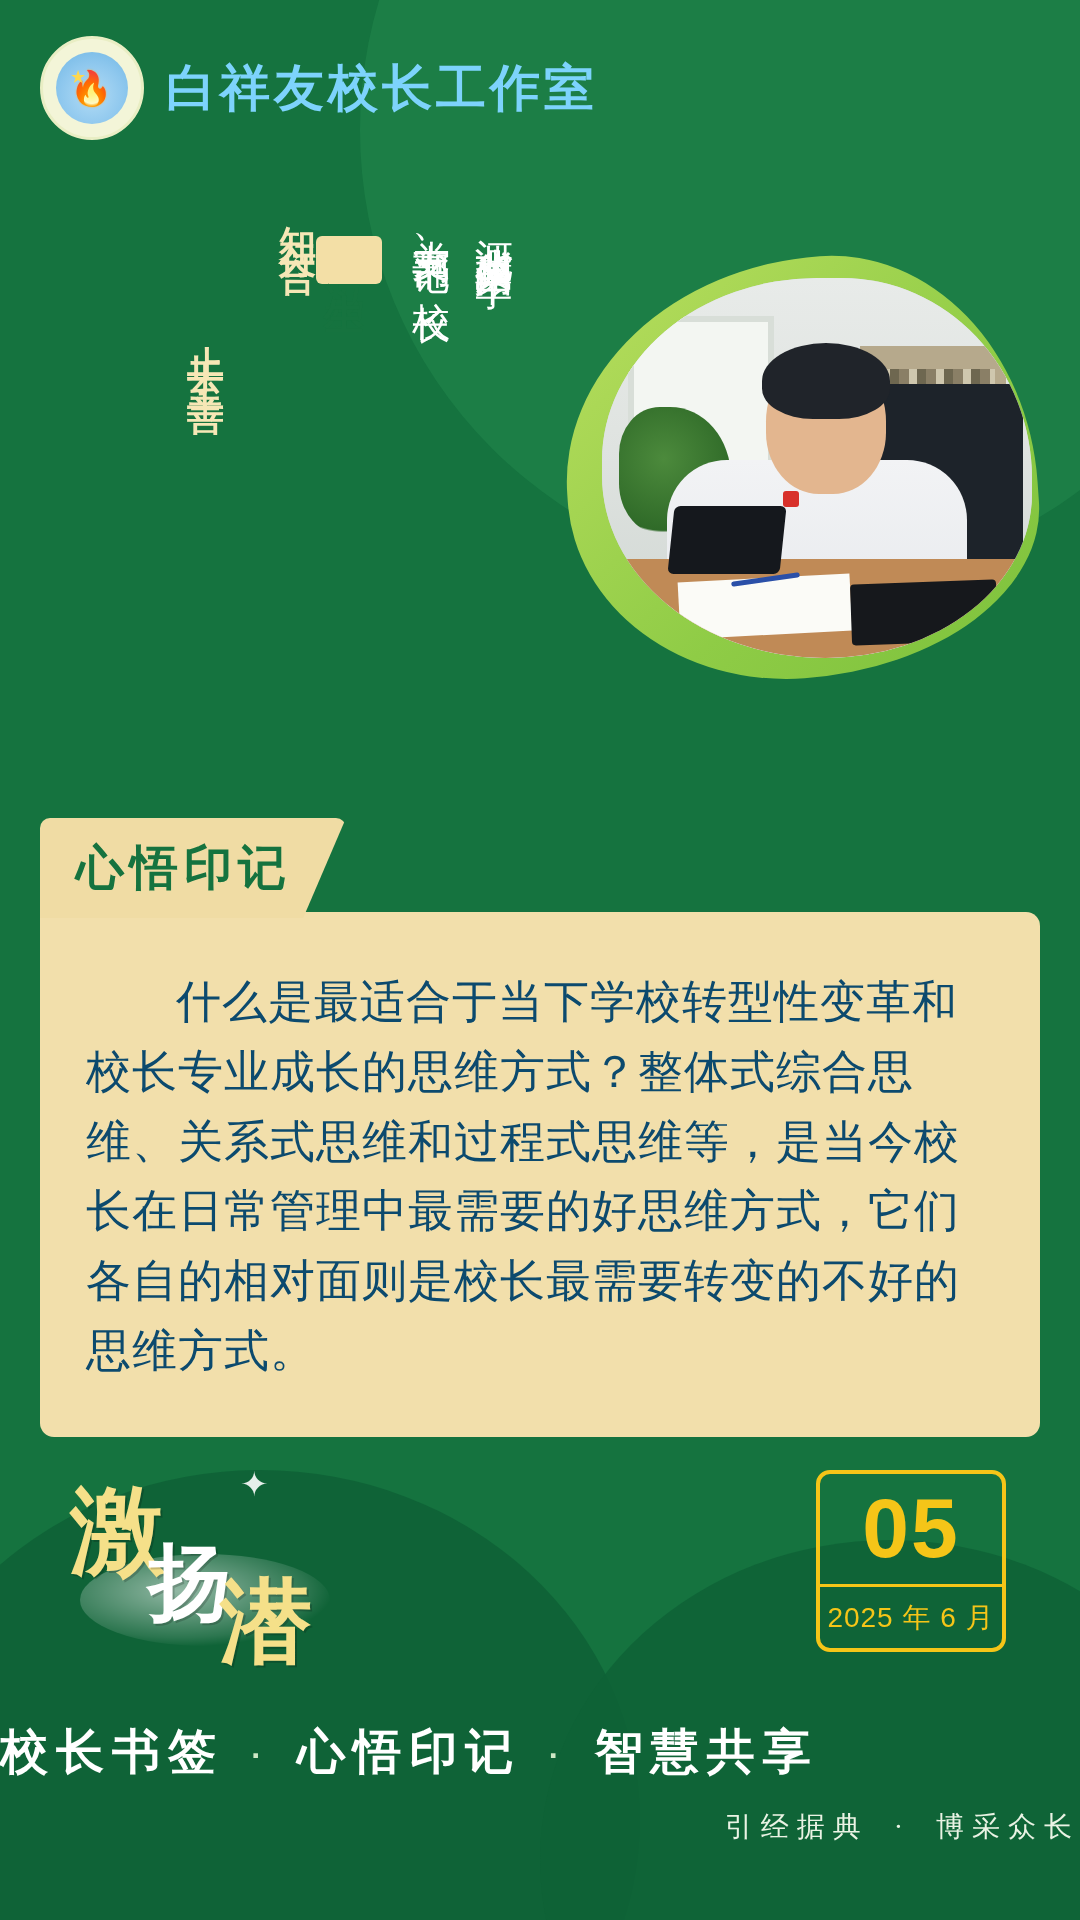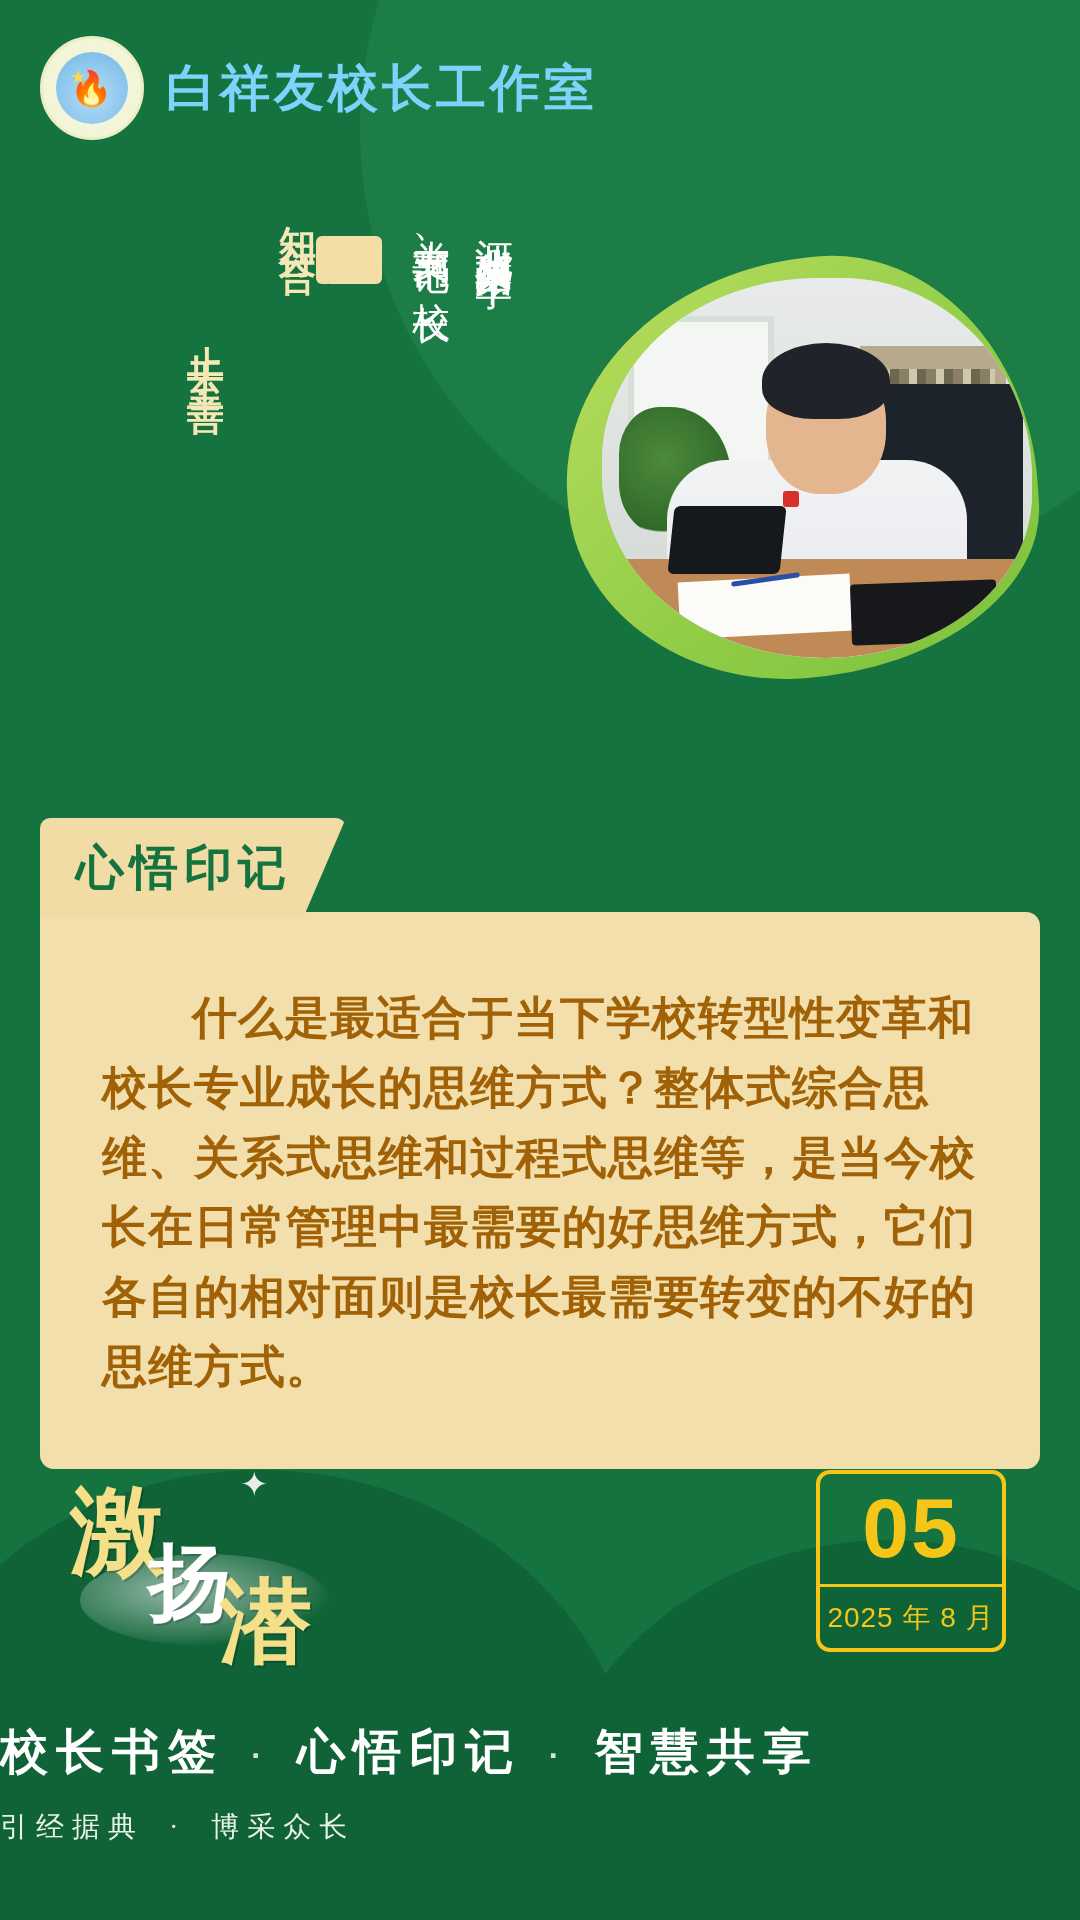--- a/index.html
+++ b/index.html
@@ -359,28 +359,28 @@
     top: 912px;
     width: 1000px;
     min-height: 490px;
     background: #f2dfab;
     border-radius: 6px 14px 14px 14px;
     box-sizing: border-box;
     padding: 56px 46px 50px 46px;
     z-index: 7;
   }
   .card-body p {
-    margin: 16px;
-    color: #a16207;
+    margin: 0;
+    color: #0c4a6e;
     font-size: 45px;
     line-height: 1.55;
     text-indent: 2em;
     letter-spacing: 1px;
     font-family: "Liberation Serif", "DejaVu Serif", serif;
-    font-weight: 700;
+    font-weight: 400;
   }
 
   
   .art-stamp {
     position: absolute;
     left: 70px;
     top: 1468px;
     width: 260px;
     height: 200px;
     z-index: 8;
@@ -464,21 +464,21 @@
     color: #cfe8c6;
     font-size: 32px;
     padding: 0 6px;
     vertical-align: middle;
   }
   .footer-sub {
     position: absolute;
     left: 0;
     right: 0;
     bottom: 74px;
-    text-align: left;
+    text-align: right;
     color: #eaf3e4;
     font-size: 28px;
     letter-spacing: 8px;
     font-family: "Liberation Serif", "DejaVu Serif", serif;
     z-index: 9;
   }
   .footer-sub .dot {
     padding: 0 10px;
   }
 </style>
@@ -545,21 +545,21 @@
     <div class="art-splash"></div>
     <span class="art-butterfly">✦</span>
     <span class="ch ch1">激</span>
     <span class="ch ch2">扬</span>
     <span class="ch ch3">潜</span>
   </div>
 
   <div class="date-box">
     <div class="date-num">05</div>
     <div class="date-sep"></div>
-    <div class="date-label">2025 年 8 月</div>
+    <div class="date-label">2025 年 6 月</div>
   </div>
 
   <div class="footer-main">
     <span>校长书签</span>
     <span class="dot">·</span>
     <span>心悟印记</span>
     <span class="dot">·</span>
     <span>智慧共享</span>
   </div>
   <div class="footer-sub">

